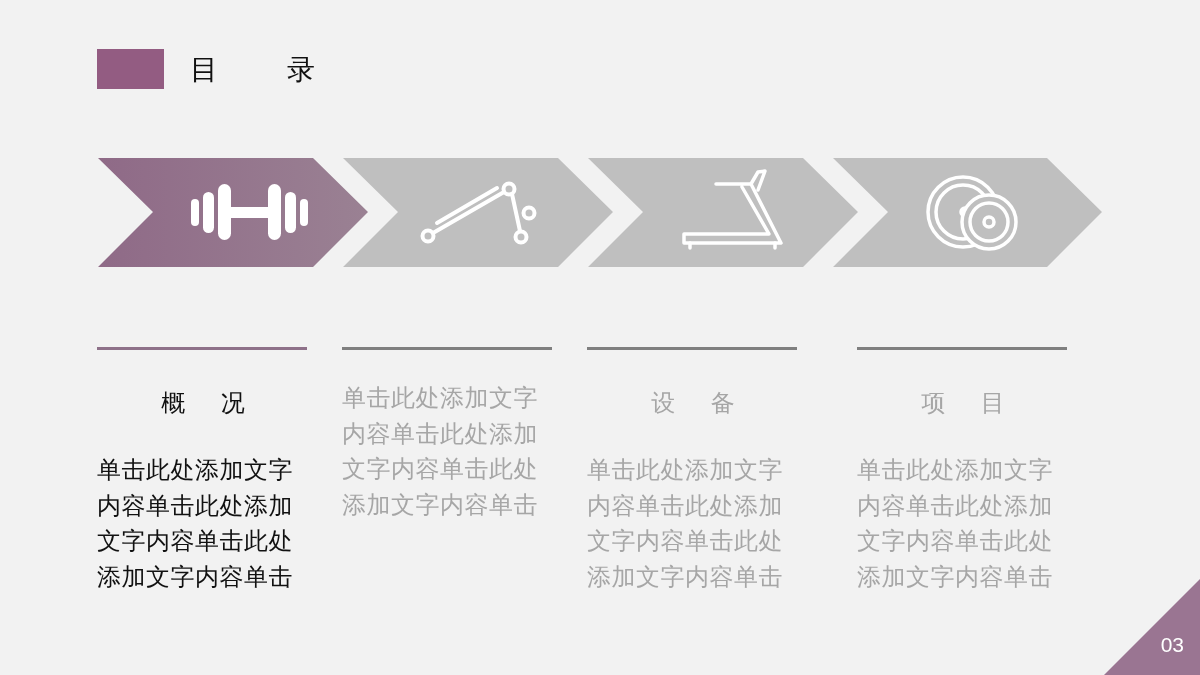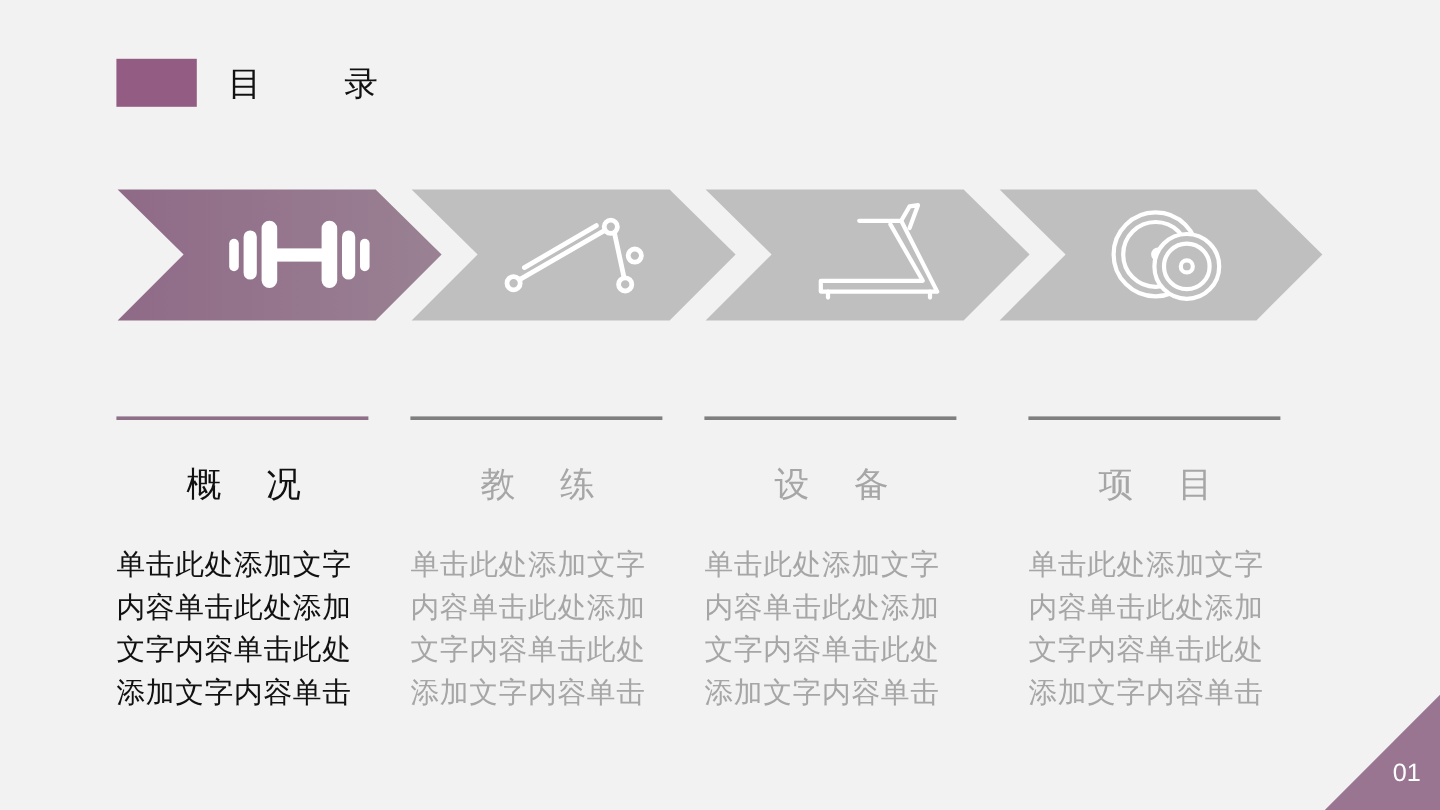--- a/index.html
+++ b/index.html
@@ -16,21 +16,21 @@
     position: absolute; left: 190px; top: 46px; font-size: 28px; line-height: 48px;
     color: #111; letter-spacing: 30px; white-space: nowrap;
   }
   .arrows { position: absolute; left: 0; top: 0; width: 1200px; height: 675px; }
   .col {
     position: absolute; top: 347px; width: 212px;
   }
   .col .rule { height: 3px; width: 210px; background: #7f7f7f; }
   .col.active .rule { background: #8e7189; }
   .col .heading {
-    margin-top: 34px; font-size: 29px; line-height: 38px; text-align: center;
+    margin-top: 34px; font-size: 24px; line-height: 38px; text-align: center;
     letter-spacing: 14px; color: #a6a6a6; padding-left: 14px;
   }
   .col.active .heading { color: #111; }
   .col .body {
     margin-top: 31px; font-size: 24px; line-height: 35.5px; color: #a6a6a6;
     width: 212px; word-break: break-all; letter-spacing: 0.5px;
   }
   .col.active .body { color: #111; }
   .page-tri { position: absolute; right: 0; bottom: 0; width: 96px; height: 96px; }
   .page-num {
@@ -102,32 +102,31 @@
 </svg>
 
 <div class="col active" style="left:97px;">
   <div class="rule"></div>
   <div class="heading">概 况</div>
   <div class="body">单击此处添加文字内容单击此处添加文字内容单击此处添加文字内容单击</div>
 </div>
 
 <div class="col" style="left:342px;">
   <div class="rule"></div>
-  <div class="heading">教 练</div>
   <div class="body">单击此处添加文字内容单击此处添加文字内容单击此处添加文字内容单击</div>
 </div>
 
 <div class="col" style="left:587px;">
   <div class="rule"></div>
   <div class="heading">设 备</div>
   <div class="body">单击此处添加文字内容单击此处添加文字内容单击此处添加文字内容单击</div>
 </div>
 
 <div class="col" style="left:837px;margin-left:20px;">
   <div class="rule"></div>
   <div class="heading">项 目</div>
   <div class="body">单击此处添加文字内容单击此处添加文字内容单击此处添加文字内容单击</div>
 </div>
 
 <svg class="page-tri" viewBox="0 0 96 96">
   <polygon points="96,0 96,96 0,96" fill="#9a7592"></polygon>
 </svg>
-<div class="page-num">01</div>
+<div class="page-num">03</div>
 
 </body></html>

